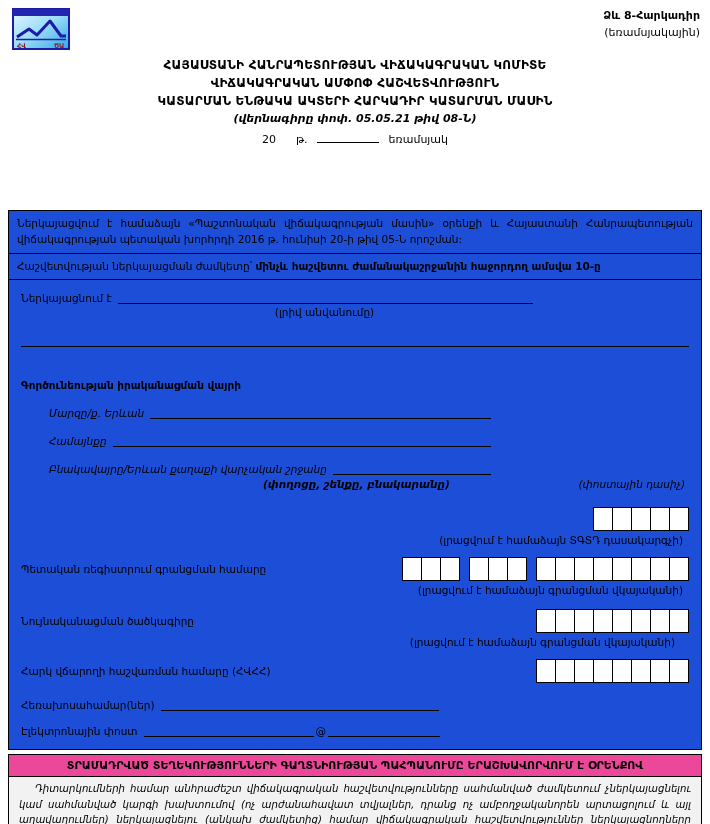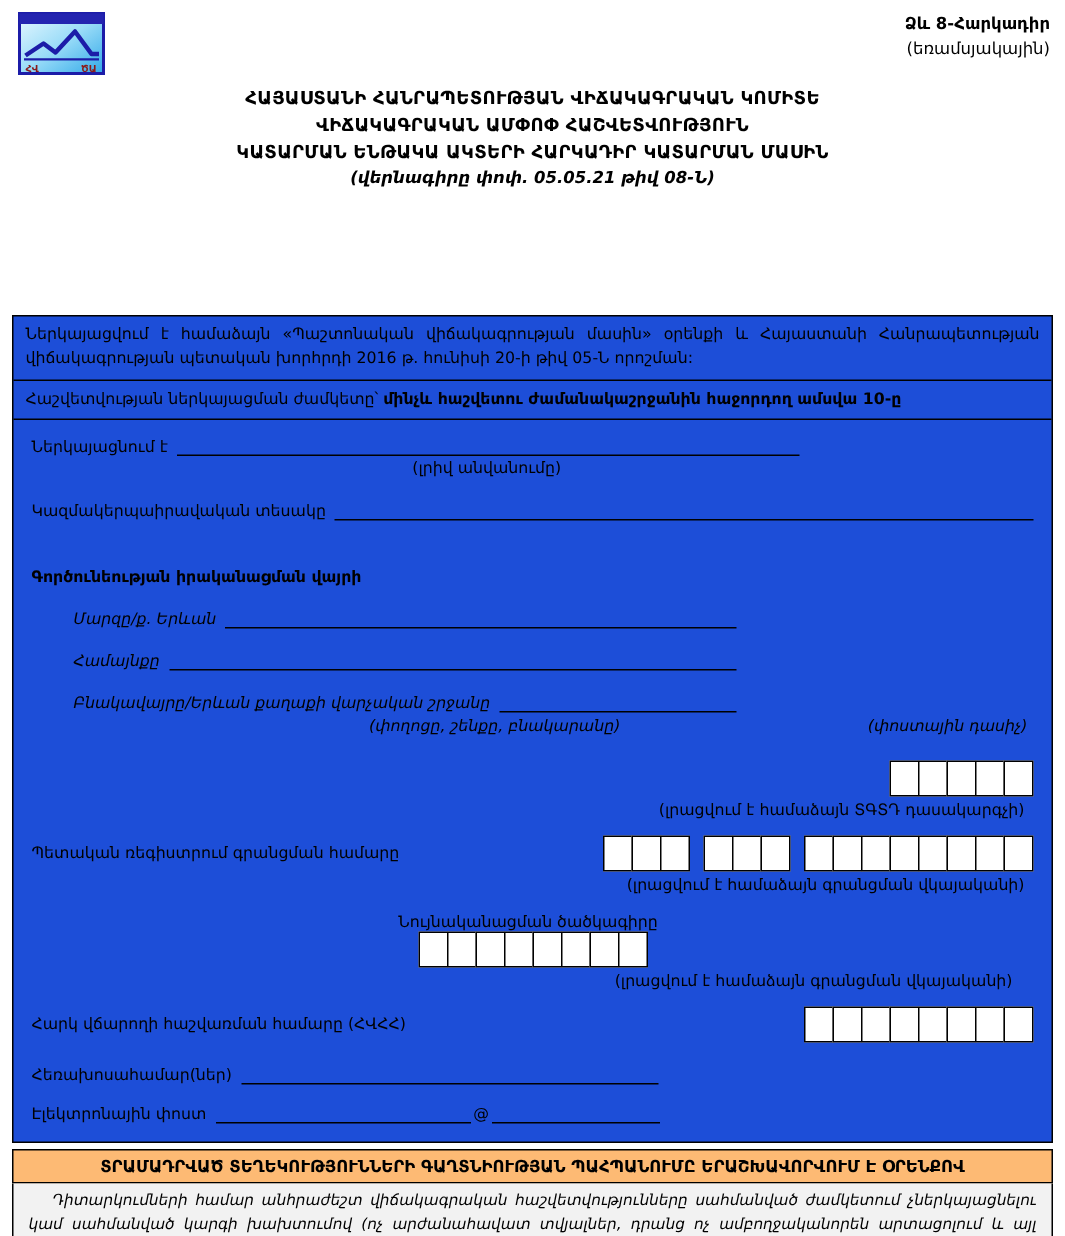--- a/index.html
+++ b/index.html
@@ -35,44 +35,44 @@
 
   .presenter { margin-top:9px; width:512px; }
   .presenter-hint { width:512px; padding-left:95px; text-align:center; margin-top:2px; }
   .legalform { margin-top:16px; }
   .heading { margin-top:32px; font-weight:bold; }
   .indent { margin-left:28px; margin-top:15px; }
   .w-region { width:442px; }
   .addr { margin-top:13px; }
   .addr-left { display:flex; align-items:flex-end; width:494px; margin-left:28px; }
   .hints { position:relative; height:15px; margin-top:3px; }
-  .hint-street { position:absolute; left:225px; }
+  .hint-street { position:absolute; left:242px;font-weight:bold; }
   .hint-postal { position:absolute; right:4px; }
   .hint-right { text-align:right; margin-top:3px; }
   .pr8 { padding-right:6px; }
   .pr14 { padding-right:14px; }
 
   .cells { display:flex; }
   .cell { width:20px; height:24px; background:#fff; border:1px solid #000; margin-left:-1px; }
   .cell:first-child { margin-left:0; }
   .cellgroups { display:flex; gap:9px; }
 
   .r-activity { margin-top:14px; }
   .r-register { margin-top:11px; }
-  .r-id { margin-top:13px;flex-direction:column; }
+  .r-id { margin-top:13px; }
   .r-tin { margin-top:11px; }
   .phone { margin-top:15px; }
   .w278 { width:278px; }
   .email { margin-top:13px; }
   .w170 { width:170px; }
   .w112 { width:112px; }
   .at { padding:0 2px; }
 
   
-  .boxB { margin:4px 8px 0; border:1px solid #000; background:#fdba74; text-align:center;
+  .boxB { margin:4px 8px 0; border:1px solid #000; background:#ec4899; text-align:center;
           font-weight:bold; font-size:11px; padding:4px 6px; }
   .boxC { margin:0 8px; border:1px solid #000; border-top:none; background:#f2f2f2;
           font-size:10.2px; font-style:italic; text-align:justify; padding:4px 10px 6px;
           line-height:1.5; text-indent:16px; }
 </style>
 </head>
 <body>
 
 <div class="page">
 
@@ -97,20 +97,25 @@
     <div class="form-code">
       <div class="b">Ձև 8-Հարկադիր</div>
       <div>(եռամսյակային)</div>
     </div>
 
     <div class="titles">
       <div class="t1">ՀԱՅԱՍՏԱՆԻ ՀԱՆՐԱՊԵՏՈՒԹՅԱՆ ՎԻՃԱԿԱԳՐԱԿԱՆ ԿՈՄԻՏԵ</div>
       <div class="t1">ՎԻՃԱԿԱԳՐԱԿԱՆ ԱՄՓՈՓ ՀԱՇՎԵՏՎՈՒԹՅՈՒՆ</div>
       <div class="t1">ԿԱՏԱՐՄԱՆ ԵՆԹԱԿԱ ԱԿՏԵՐԻ ՀԱՐԿԱԴԻՐ ԿԱՏԱՐՄԱՆ ՄԱՍԻՆ</div>
       <div class="t2">(վերնագիրը փոփ. 05.05.21 թիվ 08-Ն)</div>
+      <div class="t3">
+        <span>20</span><span class="gapyear"></span><span>թ.</span>
+        <span class="blank w62"></span>
+        <span>եռամսյակ</span>
+      </div>
     </div>
   </div>
 
   <div class="boxA">
 
     <div class="rowA justify">Ներկայացվում է համաձայն «Պաշտոնական վիճակագրության մասին» օրենքի և Հայաստանի Հանրապետության վիճակագրության պետական խորհրդի 2016 թ. հունիսի 20-ի թիվ 05-Ն որոշման:</div>
 
     <div class="rowA">
       <span>Հաշվետվության ներկայացման ժամկետը՝</span>
       <span class="b">մինչև հաշվետու ժամանակաշրջանին հաջորդող ամսվա 10-ը</span>
@@ -118,21 +123,20 @@
 
     <div class="content">
 
       <div class="row presenter">
         <span class="lbl">Ներկայացնում է</span>
         <span class="blank grow"></span>
       </div>
       <div class="presenter-hint">(լրիվ անվանումը)</div>
 
       <div class="row legalform">
-        <span class="lbl">Կազմակերպաիրավական տեսակը</span>
         <span class="blank grow"></span>
       </div>
 
       <div class="heading">Գործունեության իրականացման վայրի</div>
 
       <div class="row indent w-region">
         <span class="lbl i">Մարզը/ք. Երևան</span>
         <span class="blank grow"></span>
       </div>
 

